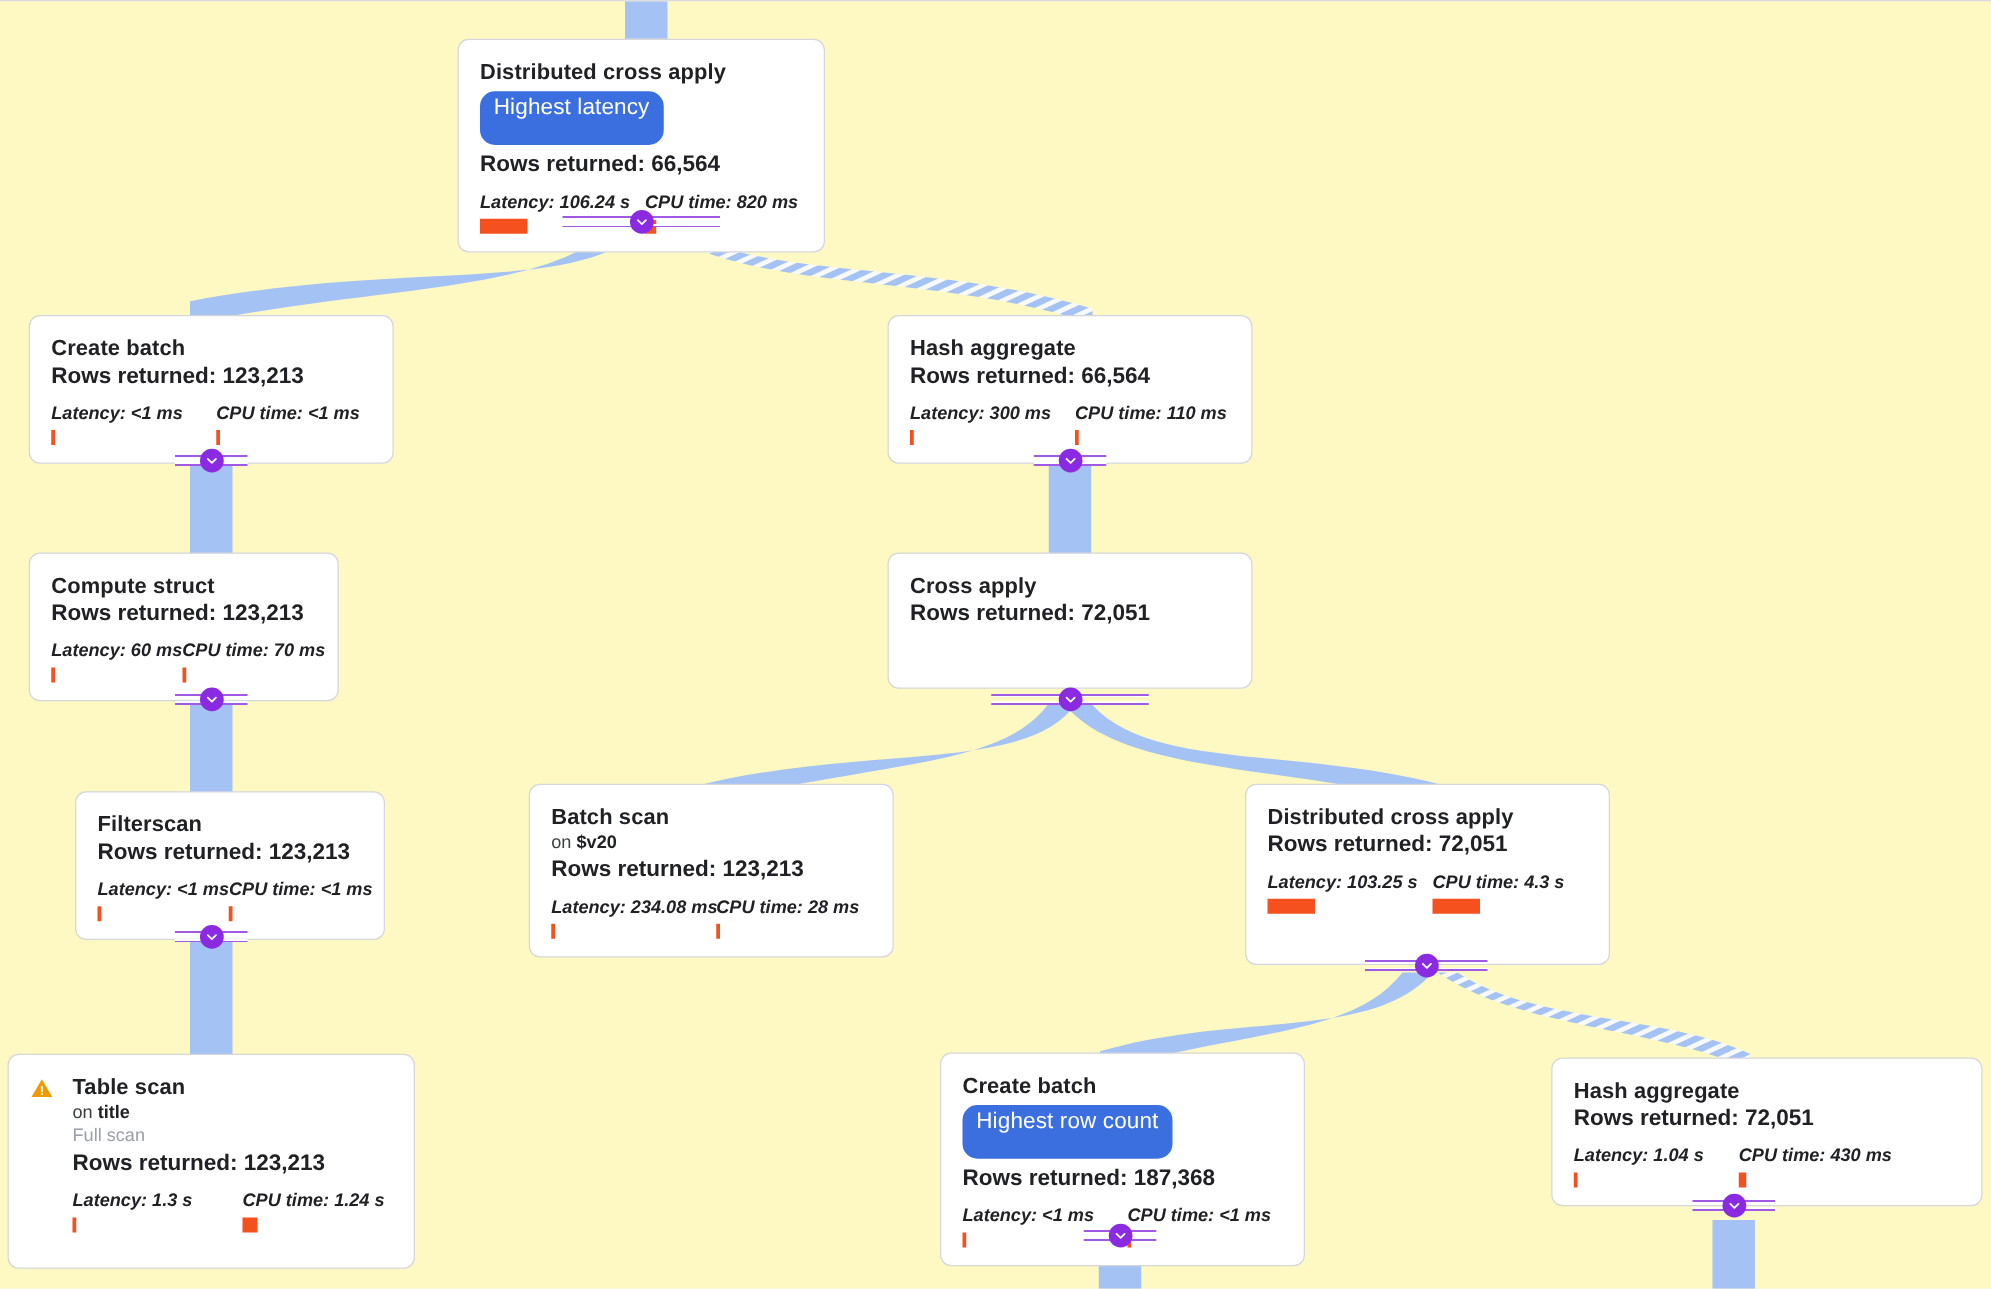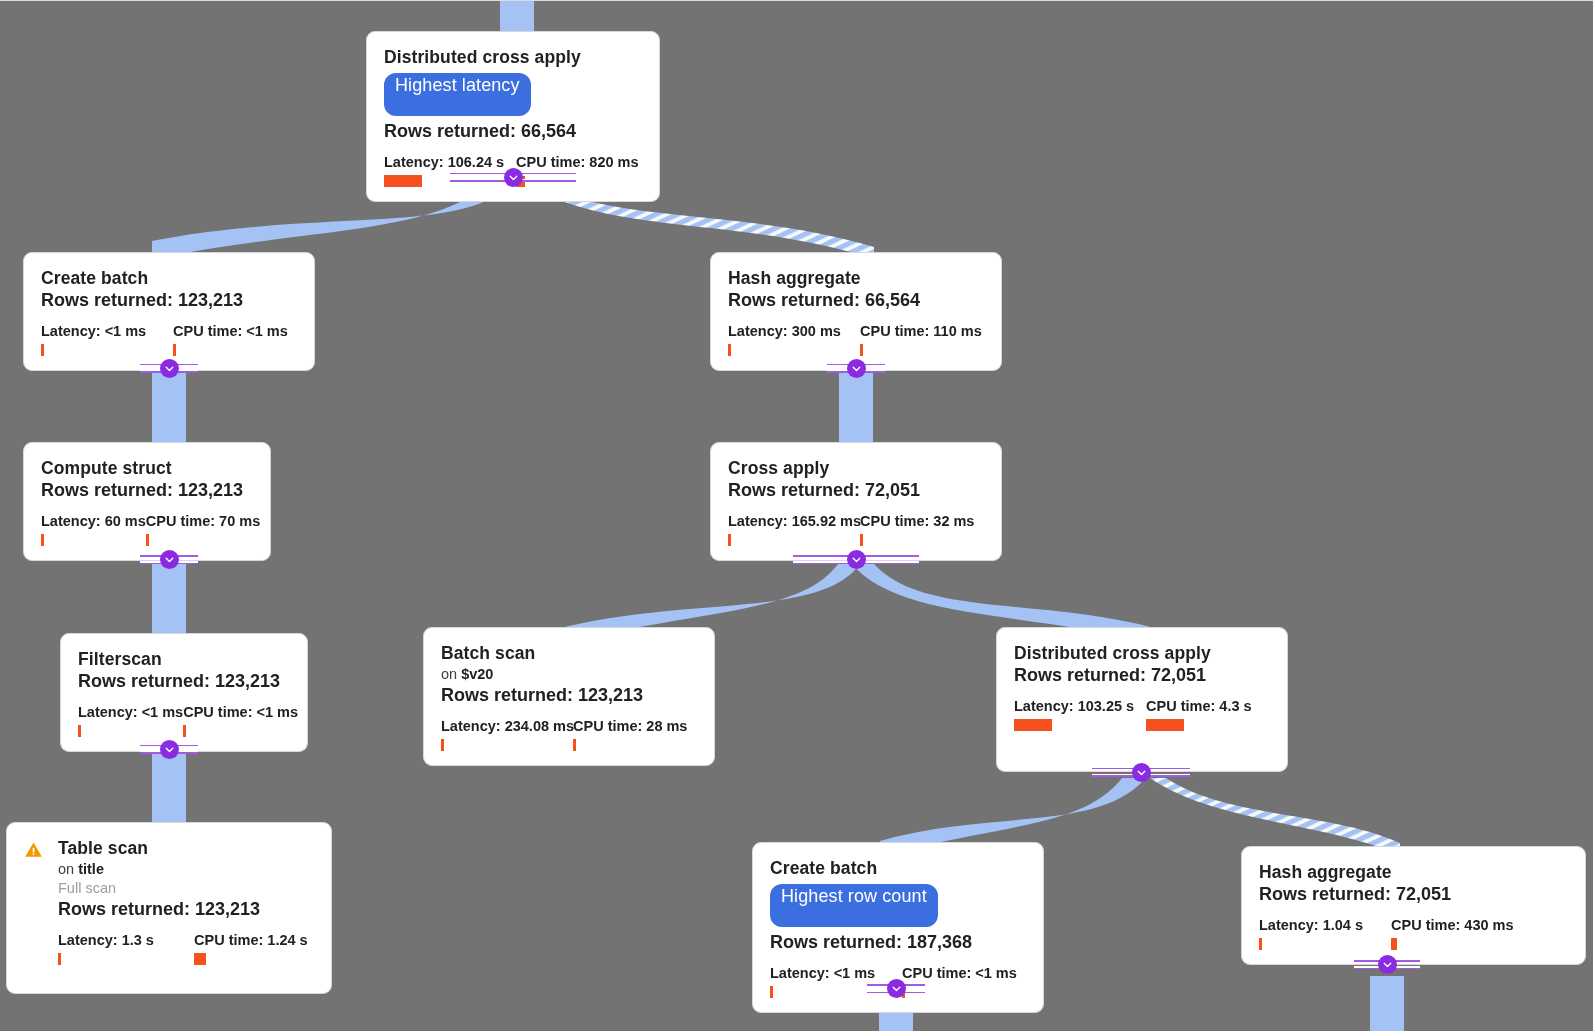--- a/index.html
+++ b/index.html
@@ -9,21 +9,21 @@
   }
   body {
     font-family: "Liberation Sans", sans-serif;
     -webkit-font-smoothing: antialiased;
   }
   #canvas {
     position: relative;
     width: 1593px;
     height: 1031px;
     overflow: hidden;
-    background: #737373;
+    background: #fef9c3;
     border-top: 1px solid #dadce0;
     box-sizing: border-box;
   }
   #edge-layer {
     position: absolute;
     left: 0; top: 0;
     width: 1593px;
     height: 1031px;
     pointer-events: none;
   }
@@ -89,20 +89,21 @@
   .rows {
     font-size: 18px;
     font-weight: bold;
     color: #202124;
     line-height: 19px;
     margin-top: 2px;
   }
   .metrics {
     display: flex;
     margin-top: 13px;
+    font-style: italic;
   }
   .metric { }
   .metric-label {
     font-size: 14.5px;
     font-weight: bold;
     color: #202124;
     line-height: 17px;
     white-space: nowrap;
   }
   .metric-bar {
@@ -251,30 +252,20 @@
               </div>
             </div>
           </div>
         </div>
       </div>
       <div class="node" style="left: 710px; top: 441px; width: 292px; min-height: 109px;">
         <div class="node-inner">
           <div class="node-body">
             <div class="node-title">Cross apply</div>
             <div class="rows">Rows returned: 72,051</div>
-            <div class="metrics">
-              <div class="metric" style="width:132px">
-                <div class="metric-label">Latency: 165.92 ms</div>
-                <div class="metric-bar" style="width:3px"></div>
-              </div>
-              <div class="metric">
-                <div class="metric-label">CPU time: 32 ms</div>
-                <div class="metric-bar" style="width:3px"></div>
-              </div>
-            </div>
           </div>
         </div>
       </div>
       <div class="node" style="left: 23px; top: 632px; width: 248px; min-height: 109px; margin-left: 37px;">
         <div class="node-inner">
           <div class="node-body">
             <div class="node-title">Filterscan</div>
             <div class="rows">Rows returned: 123,213</div>
             <div class="metrics">
               <div class="metric" style="width:132px">
@@ -319,21 +310,21 @@
                 <div class="metric-bar" style="width:38px"></div>
               </div>
               <div class="metric">
                 <div class="metric-label">CPU time: 4.3 s</div>
                 <div class="metric-bar" style="width:38px"></div>
               </div>
             </div>
           </div>
         </div>
       </div>
-      <div class="node" style="left: 6px; top: 821px; width: 326px; min-height: 172px;">
+      <div class="node" style="left: 6px; top: 842px; width: 326px; min-height: 172px;">
         <div class="node-inner">
           <span class="warn-icon"><svg viewBox="0 0 24 24" width="19" height="19">
               <path d="M12 3 L22.5 21 L1.5 21 Z" fill="#f29900"></path>
               <rect x="11" y="10" width="2" height="6" fill="#ffffff"></rect>
               <rect x="11" y="17" width="2" height="2" fill="#ffffff"></rect>
             </svg></span>
           <div class="node-body">
             <div class="node-title">Table scan</div>
             <div class="node-sub">on <b>title</b></div>
             <div class="node-scan">Full scan</div>

